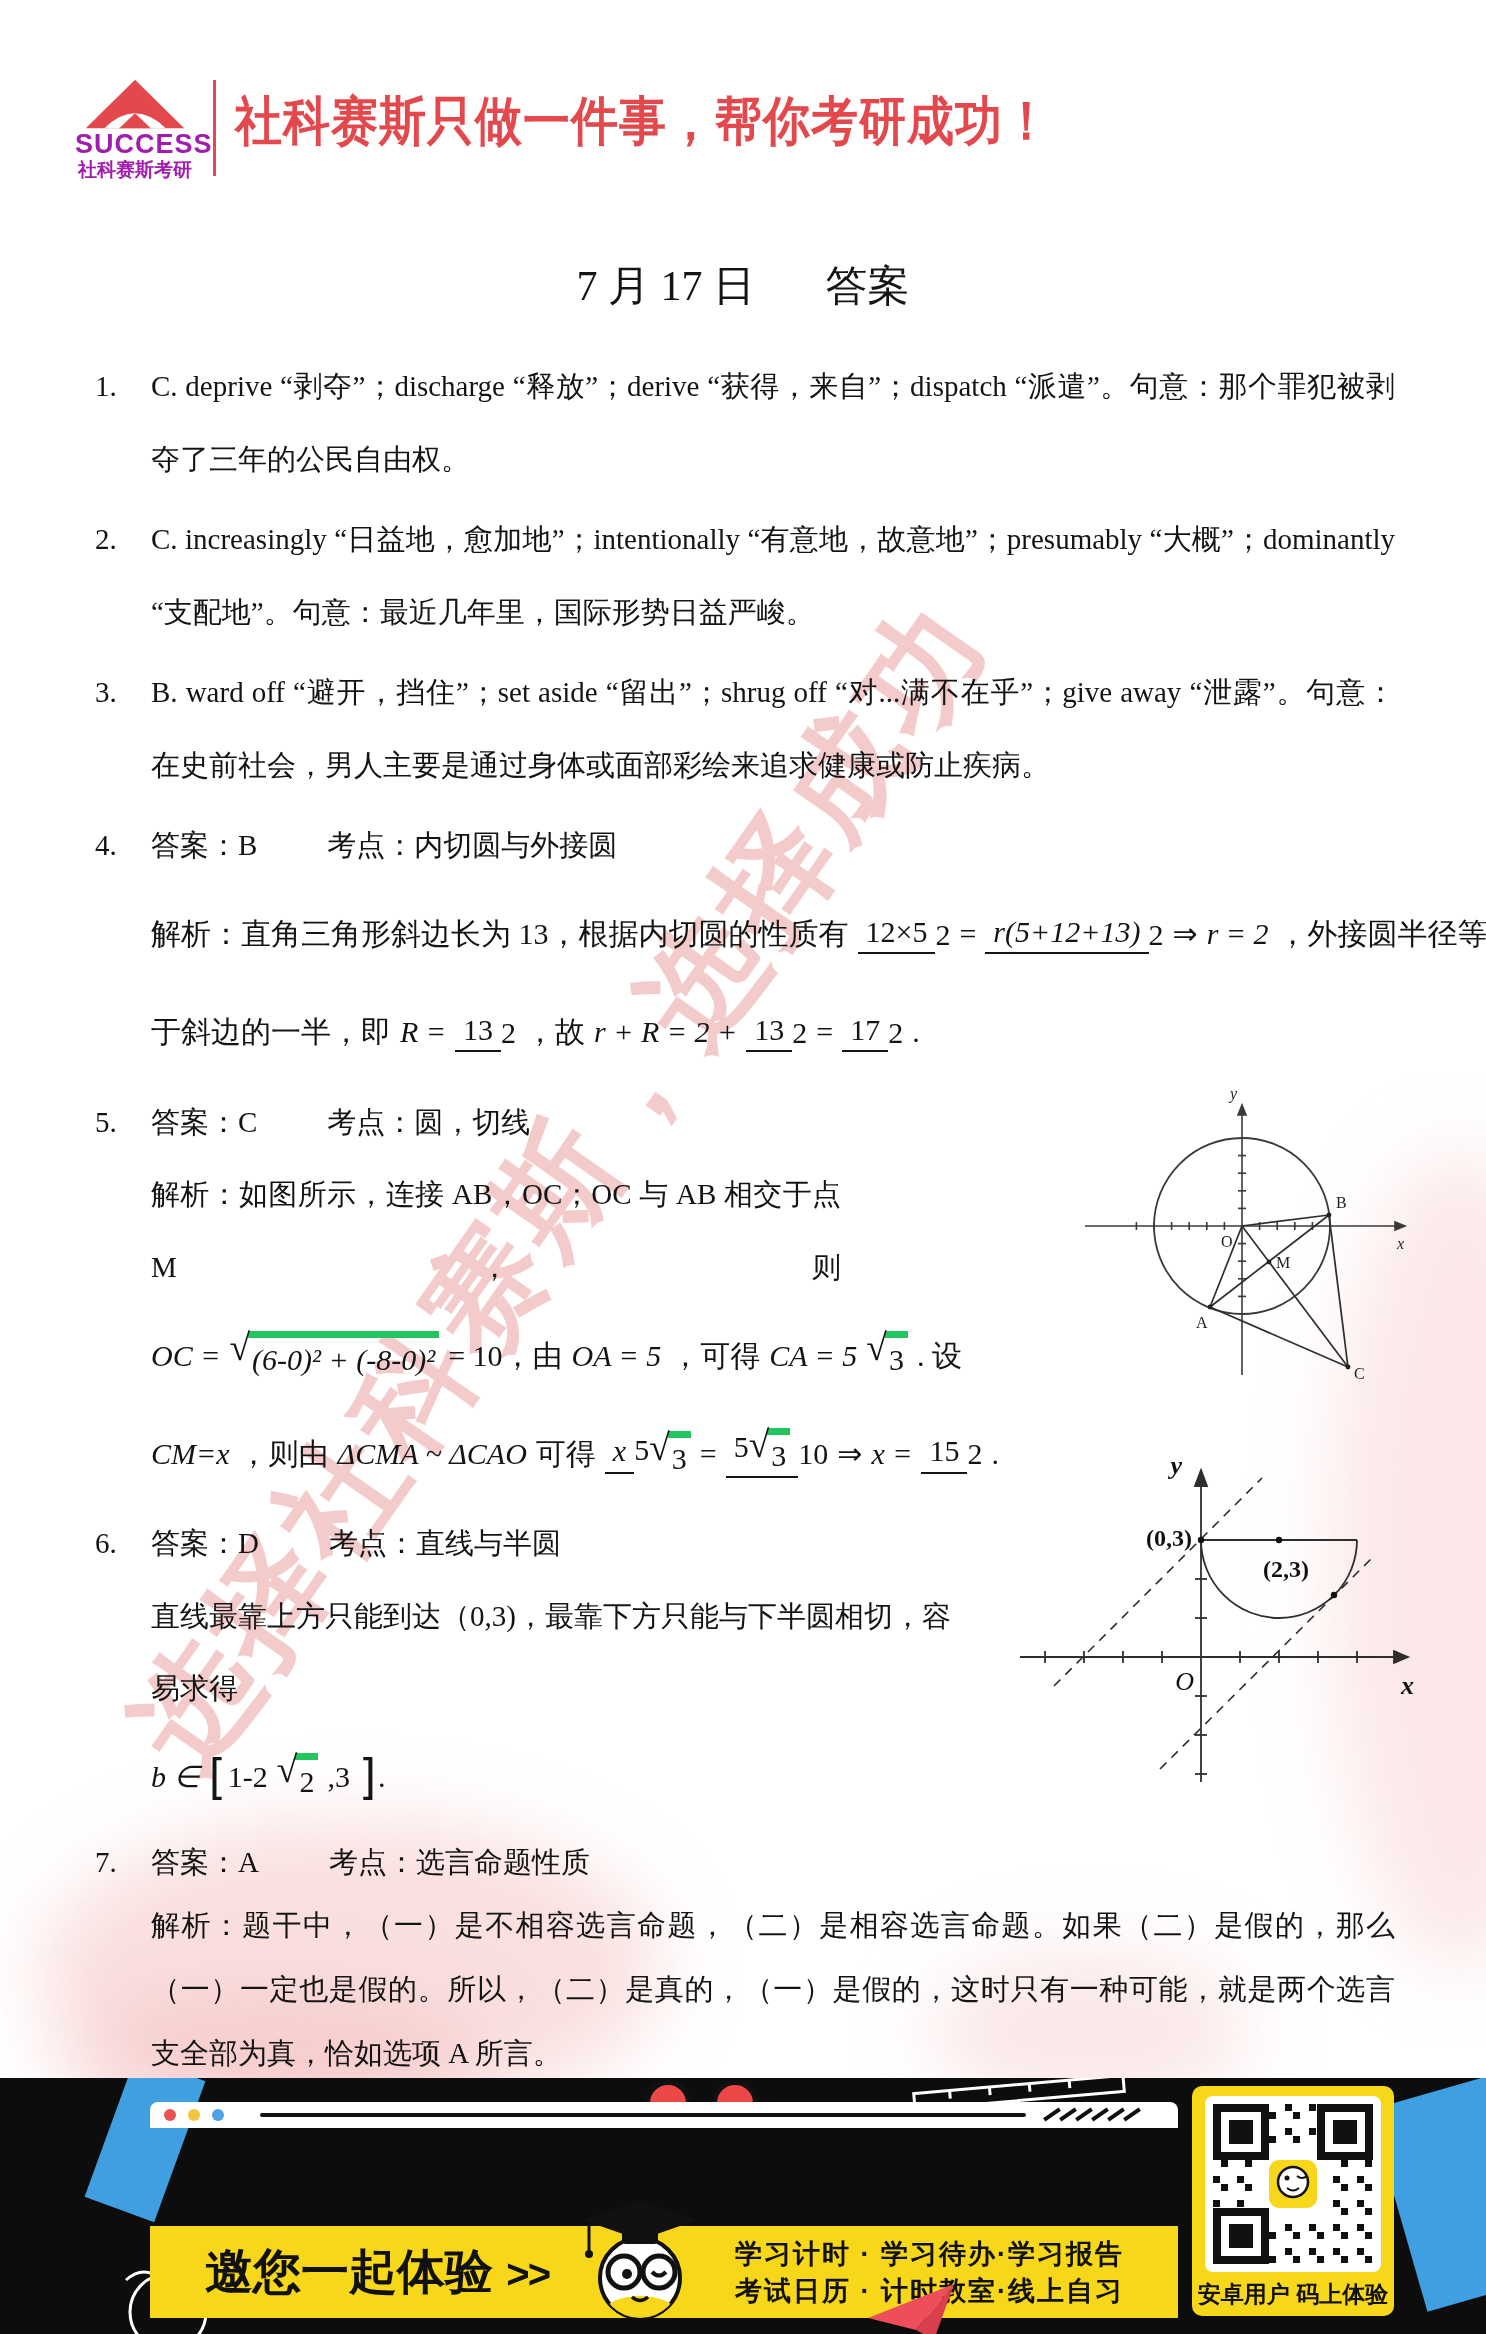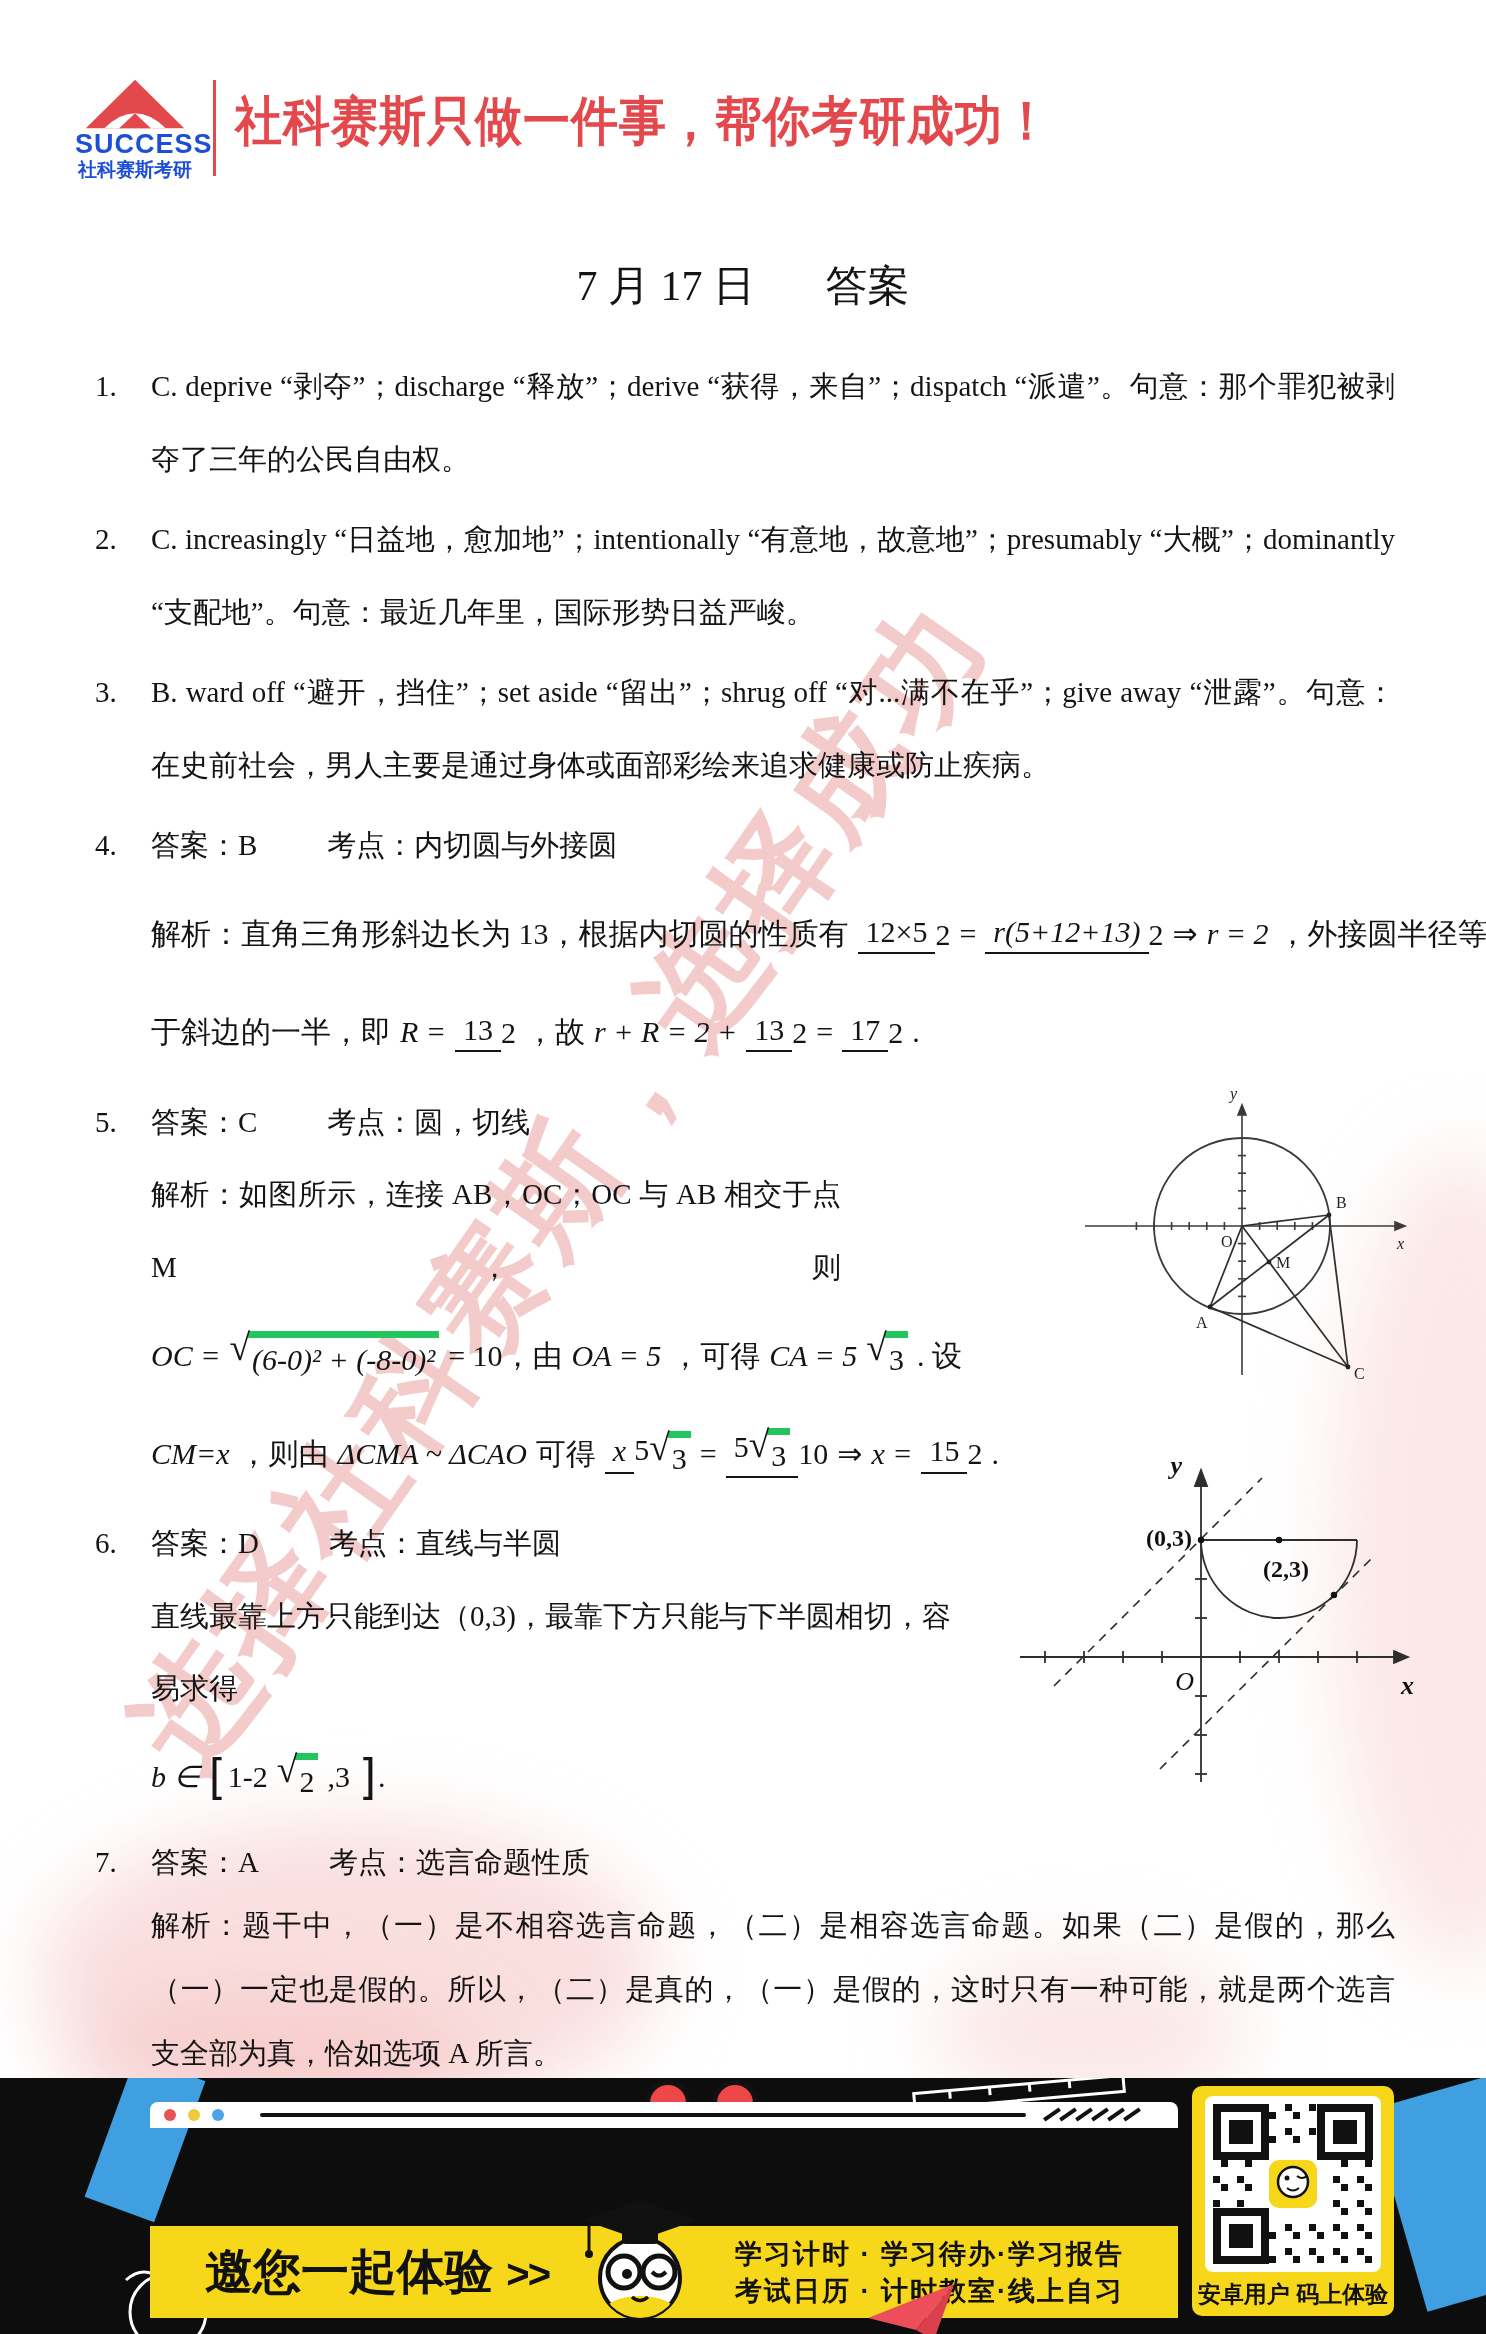--- a/index.html
+++ b/index.html
@@ -10,21 +10,21 @@
   .blob.b1{left:40px;top:1820px;width:620px;height:300px;background:rgba(246,196,196,.55);}
   .blob.b2{left:1330px;top:1150px;width:260px;height:820px;background:rgba(248,205,205,.45);}
   .blob.b3{left:930px;top:1950px;width:320px;height:160px;background:rgba(247,210,210,.5);}
   .blob.b4{left:60px;top:2000px;width:420px;height:120px;background:rgba(244,185,185,.5);}
   
   .watermark{position:absolute;left:-140px;top:1105px;width:1400px;text-align:center;z-index:1;
      transform:rotate(-55deg);font-family:"Liberation Sans",sans-serif;font-weight:bold;
      font-size:120px;letter-spacing:6px;color:rgba(233,152,152,.5);white-space:nowrap;pointer-events:none;}
   
   .header{position:absolute;left:75px;top:78px;right:60px;height:100px;z-index:2;}
-  .logo{position:absolute;left:0;top:0;width:120px;text-align:center;color:#1d4ed8;}
+  .logo{position:absolute;left:0;top:0;width:120px;text-align:center;color:#a21caf;}
   .logo svg{display:block;margin:0 auto;}
   .logo-brand{font-family:"Liberation Sans",sans-serif;font-weight:bold;font-size:27px;letter-spacing:1px;line-height:1.05;}
   .logo-sub{font-family:"Liberation Sans",sans-serif;font-weight:bold;font-size:19px;line-height:1.25;}
   .hdr-divider{position:absolute;left:138px;top:2px;width:3px;height:96px;background:#e3494c;}
   .slogan{position:absolute;left:160px;top:8px;font-family:"Liberation Sans",sans-serif;
      font-weight:900;font-size:47px;color:#e3494c;white-space:nowrap;letter-spacing:1px;transform:scaleY(1.12);transform-origin:left top;}
   
   .doc-title{position:absolute;left:0;top:258px;width:100%;text-align:center;font-size:42px;z-index:2;}
   .doc-title .t2{margin-left:60px;}
   

